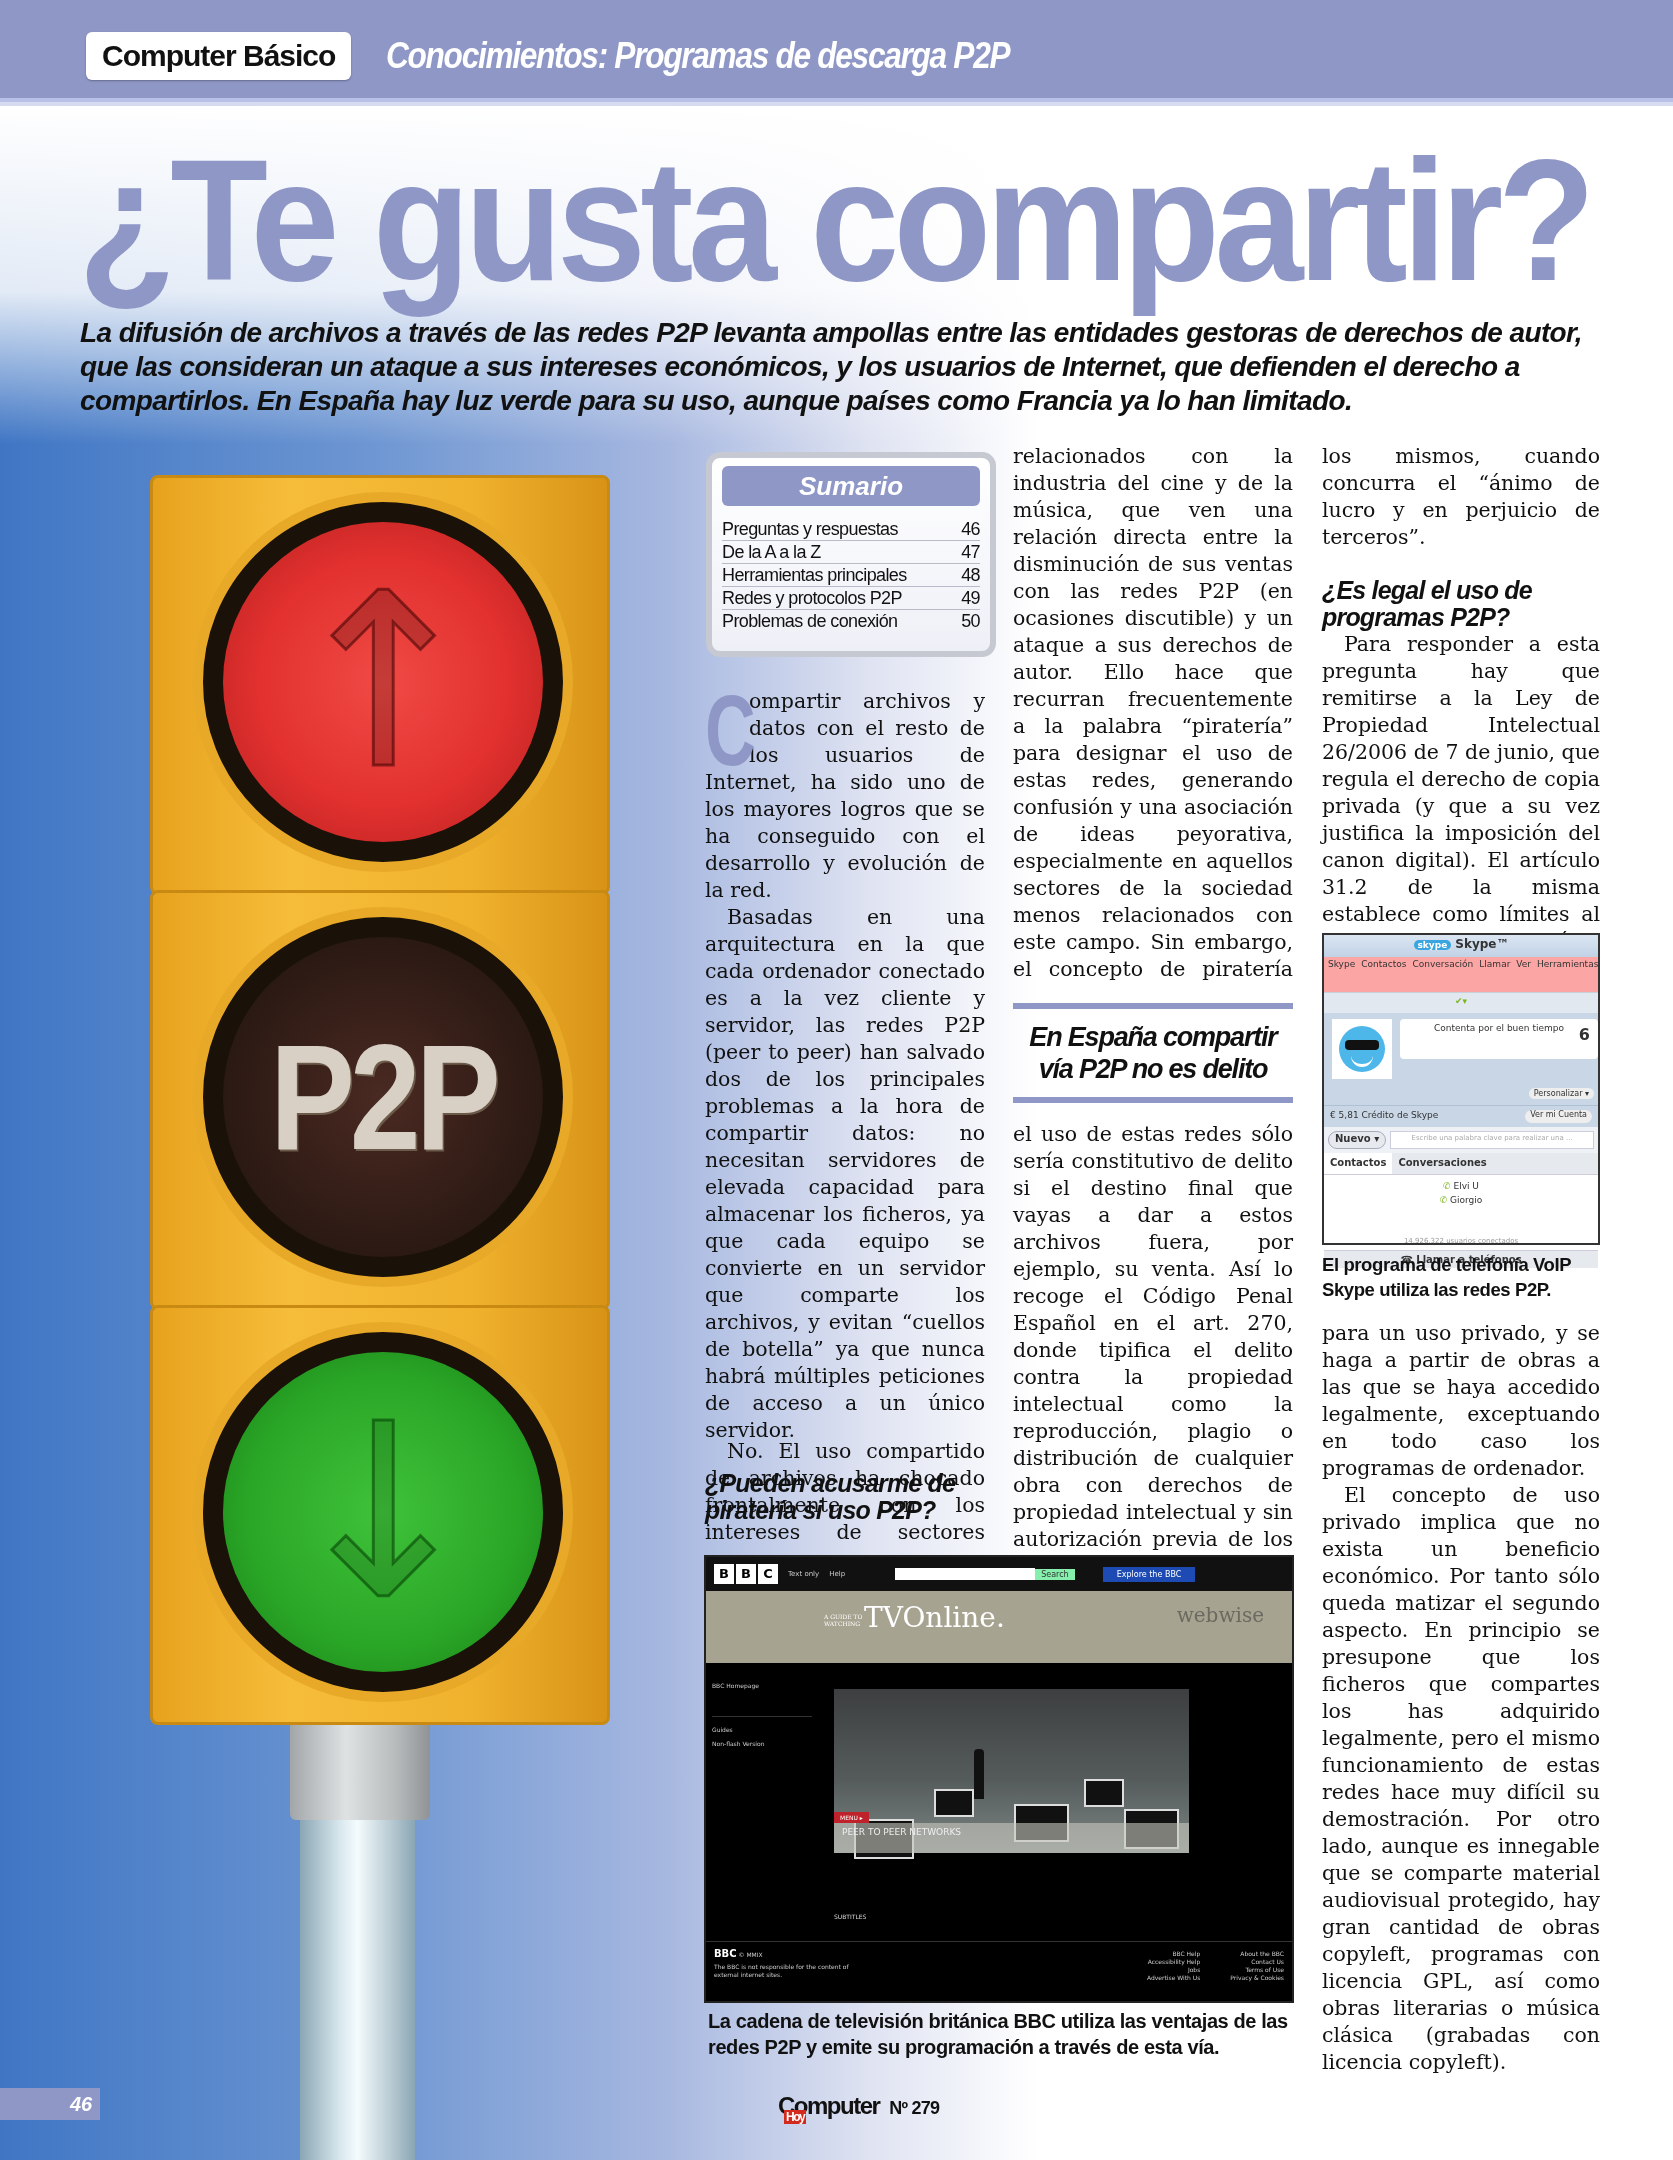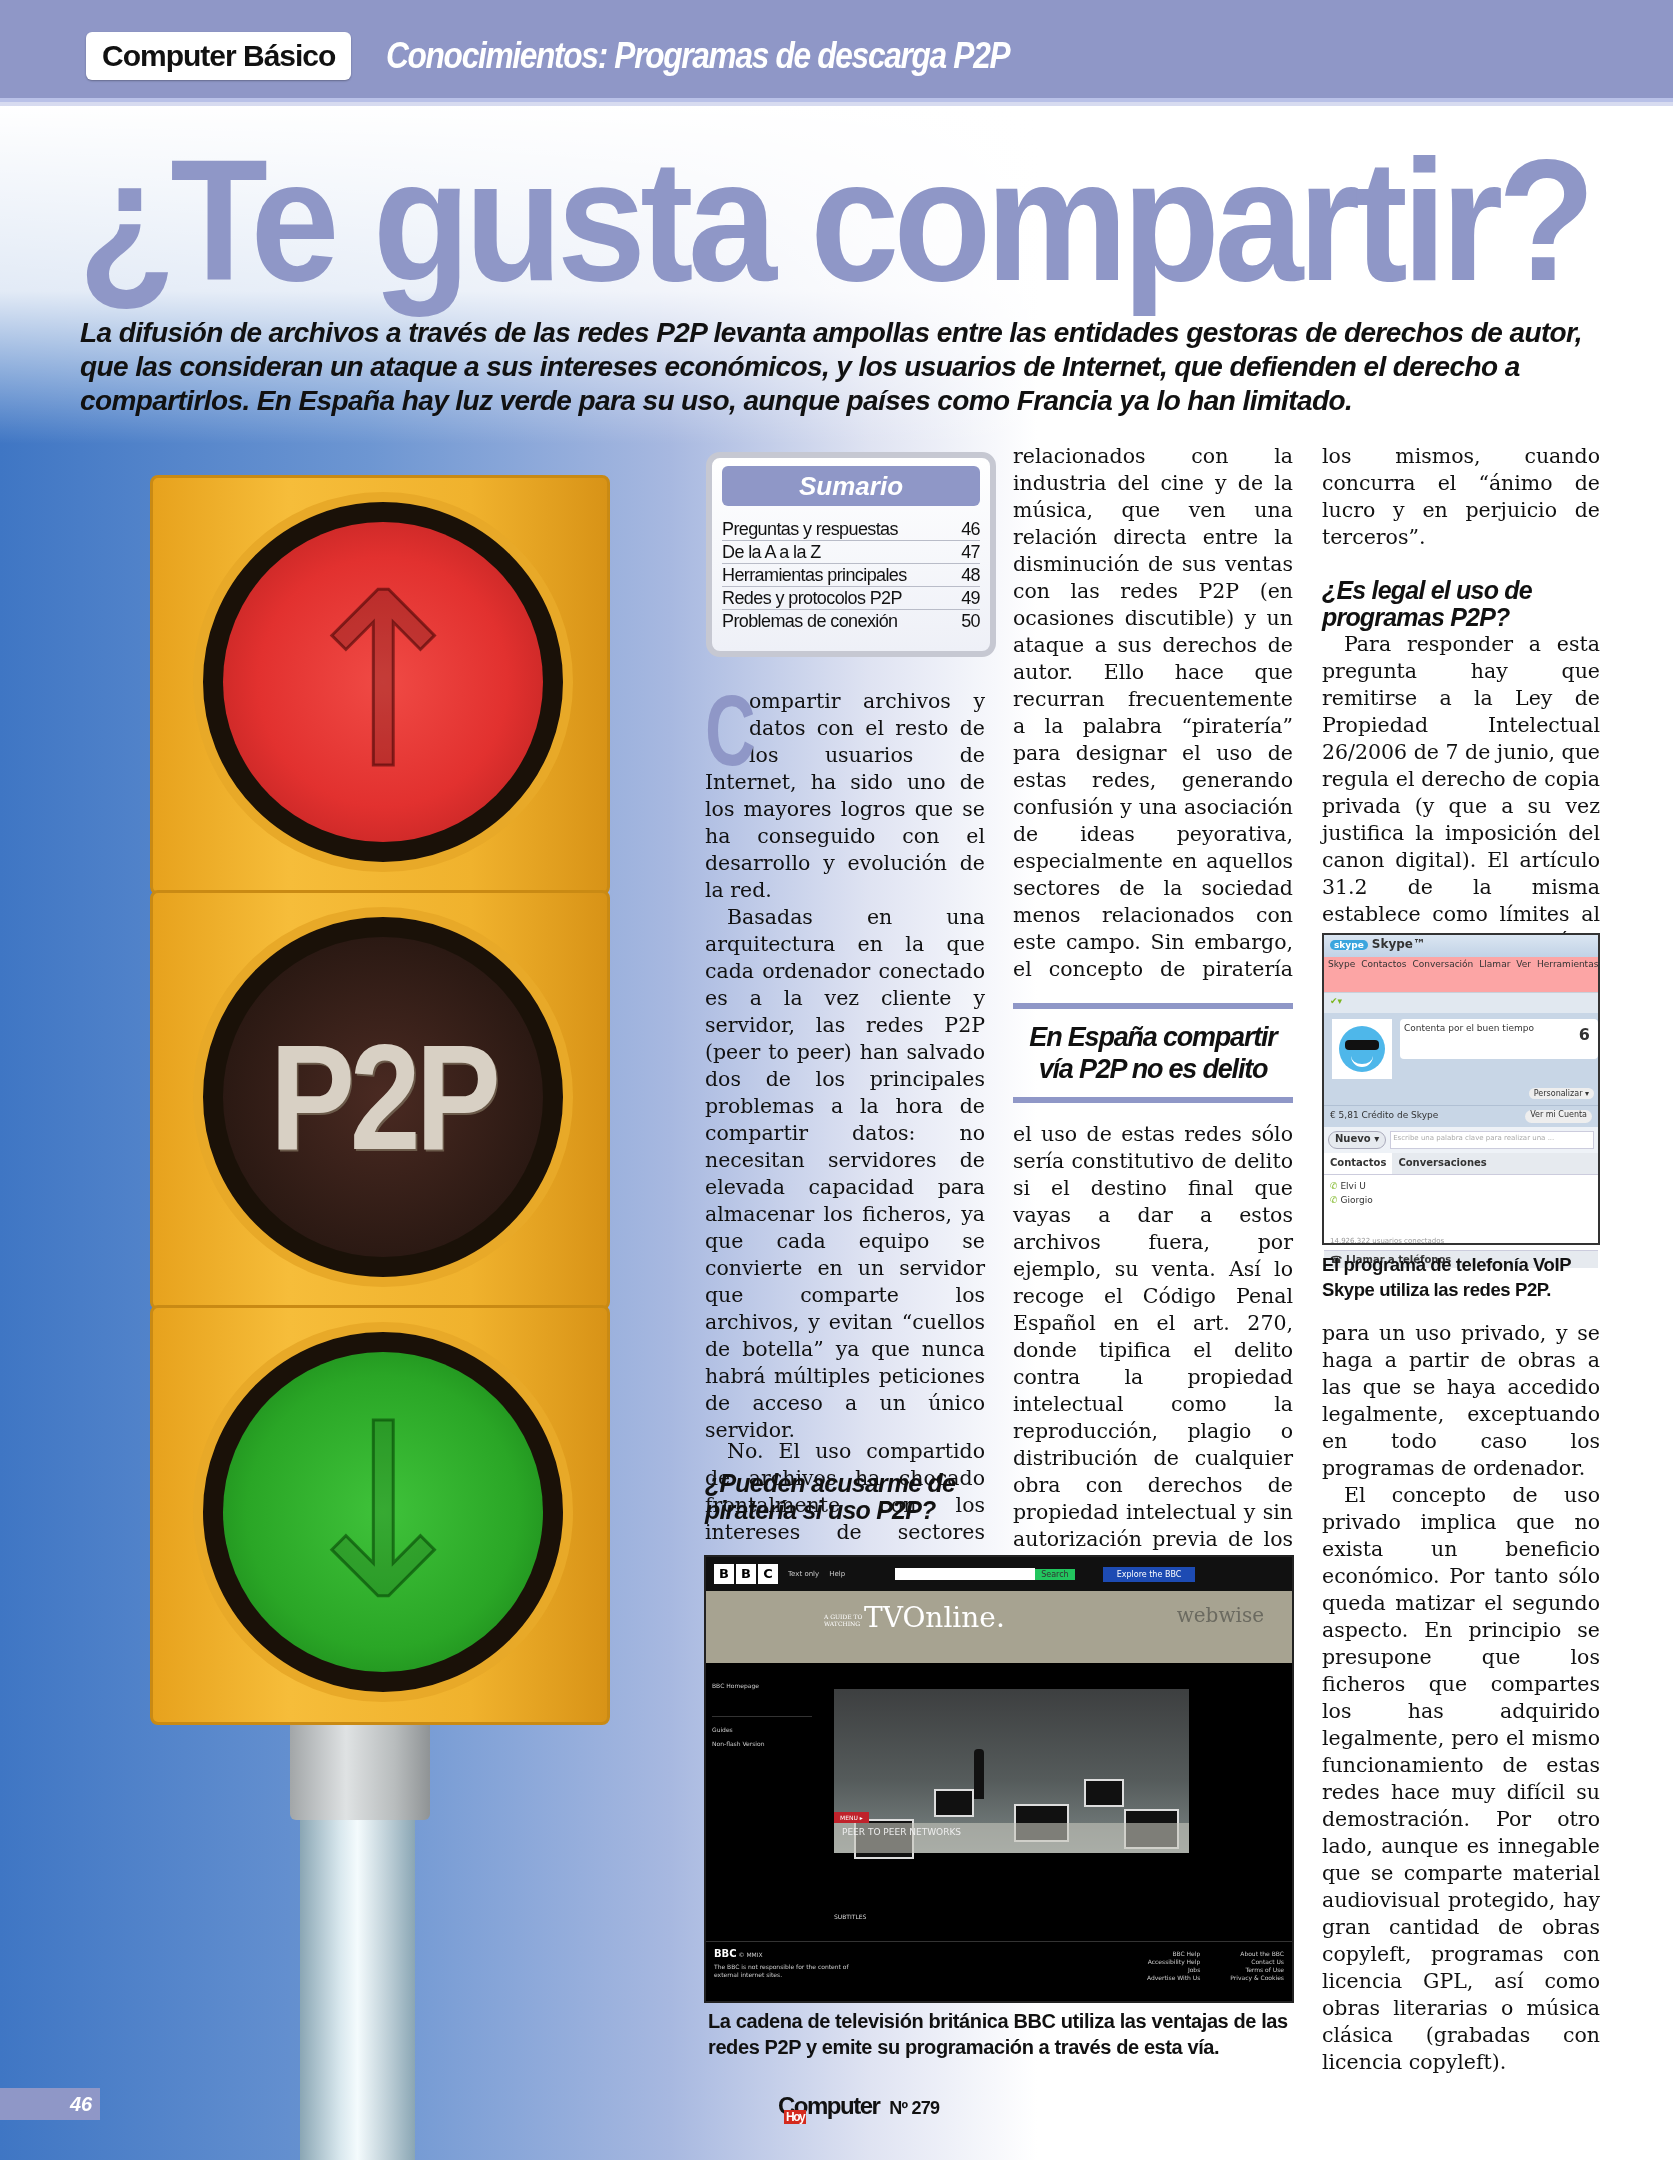--- a/index.html
+++ b/index.html
@@ -118,21 +118,21 @@
   }
   .pullquote {
     margin: 20px 0 18px 0; padding: 12px 0;
     border-top: 6px solid #8f97c7; border-bottom: 6px solid #8f97c7;
     font-family: "Liberation Sans", sans-serif; font-weight: bold; font-style: italic;
     font-size: 27px; line-height: 32px; text-align: center; letter-spacing: -1.2px;
   }
   
   .skype {
     position: absolute; left: 1322px; top: 933px; width: 278px; height: 312px;
-    border: 2px solid #333; background: #fff; font-family: "DejaVu Sans", sans-serif; font-size: 10px; color:#333;
+    border: 2px solid #333; background: #fff; font-family: "DejaVu Sans", sans-serif; font-size: 10px; color:#333;text-align:center;
   }
   .sk-title { height: 22px; background: linear-gradient(180deg,#dbe6f2,#c1d2e6); padding: 2px 6px; font-weight: bold; font-size: 12px; }
   .sk-logo { display:inline-block; background:#3aa5de; color:#fff; border-radius: 8px; padding: 0 4px; font-size: 9px; margin-right: 4px; }
   .sk-menu { height: 36px; padding: 2px 4px; font-size: 9px; background:#fca5a5; border-bottom: 1px solid #c8d0da; white-space: nowrap; overflow: hidden; }
   .sk-menu span { margin-right: 6px; }
   .sk-status { height: 20px; background:#e1e8f0; padding: 3px 6px; font-size: 9px; }
   .sk-profile { height: 92px; background:#c8d6e6; position: relative; }
   .sk-avatar { position:absolute; left: 8px; top: 6px; width: 60px; height: 60px; background:#fff; display:flex; align-items:center; justify-content:center; }
   .sk-face { width: 46px; height: 46px; border-radius: 50%; background: #4eb7ea; position: relative; }
   .sk-face::before { content:""; position:absolute; left: 6px; top: 14px; width: 34px; height: 10px; background:#111; border-radius: 4px; }
@@ -160,21 +160,21 @@
   .cap-bbc { left: 708px; top: 2008px; width: 590px; font-size: 20px; line-height: 26px; }
   
   .bbc {
     position: absolute; left: 704px; top: 1555px; width: 590px; height: 448px;
     background: #000; border: 2px solid #222; font-family: "DejaVu Sans", sans-serif; color:#ccc; font-size: 7px; overflow: hidden;
   }
   .bbc-top { height: 34px; display:flex; align-items:center; padding: 0 8px; gap: 10px; background:#111; }
   .bbc-logo { display:flex; gap: 2px; }
   .bbc-logo span { background:#fff; color:#000; font-weight:bold; font-size: 13px; width: 20px; height: 20px; text-align:center; line-height: 20px; }
   .bbc-search { width: 140px; height: 12px; background:#fff; margin-left: 40px; }
-  .bbc-search-btn { background:#22c55e; color:#333; padding: 1px 6px; font-size: 8px; margin-left: -10px; }
+  .bbc-search-btn { background:#86efac; color:#333; padding: 1px 6px; font-size: 8px; margin-left: -10px; }
   .bbc-explore { background:#1d4bb3; color:#fff; padding: 3px 14px; font-size: 8px; margin-left: 18px; }
   .bbc-band { height: 72px; background: #a7a391; position: relative; }
   .bbc-tvo { position:absolute; left: 118px; top: 10px; font-family: "DejaVu Serif", serif; font-size: 28px; color:#fff; }
   .bbc-tvo small { font-size: 6px; display:inline-block; width: 40px; line-height: 7px; vertical-align: middle; }
   .bbc-webwise { position:absolute; right: 28px; top: 12px; font-family: "DejaVu Serif", serif; font-size: 20px; color:#6b6a60; }
   .bbc-side { position:absolute; left: 6px; top: 122px; width: 100px; font-size: 6px; line-height: 14px; }
   .bbc-stage { position:absolute; left: 106px; top: 106px; width: 405px; height: 250px; background:#000; border-radius: 6px; }
   .bbc-video { position:absolute; left: 22px; top: 26px; width: 355px; height: 164px; background: linear-gradient(180deg,#3d3f40 0%, #555b5b 55%, #7c8685 100%); }
   .bbc-person { position:absolute; left: 140px; top: 60px; width: 10px; height: 50px; background:#111; border-radius: 4px 4px 0 0; }
   .bbc-tv { position:absolute; width: 40px; height: 28px; background:#111; border: 2px solid #ddd; }

